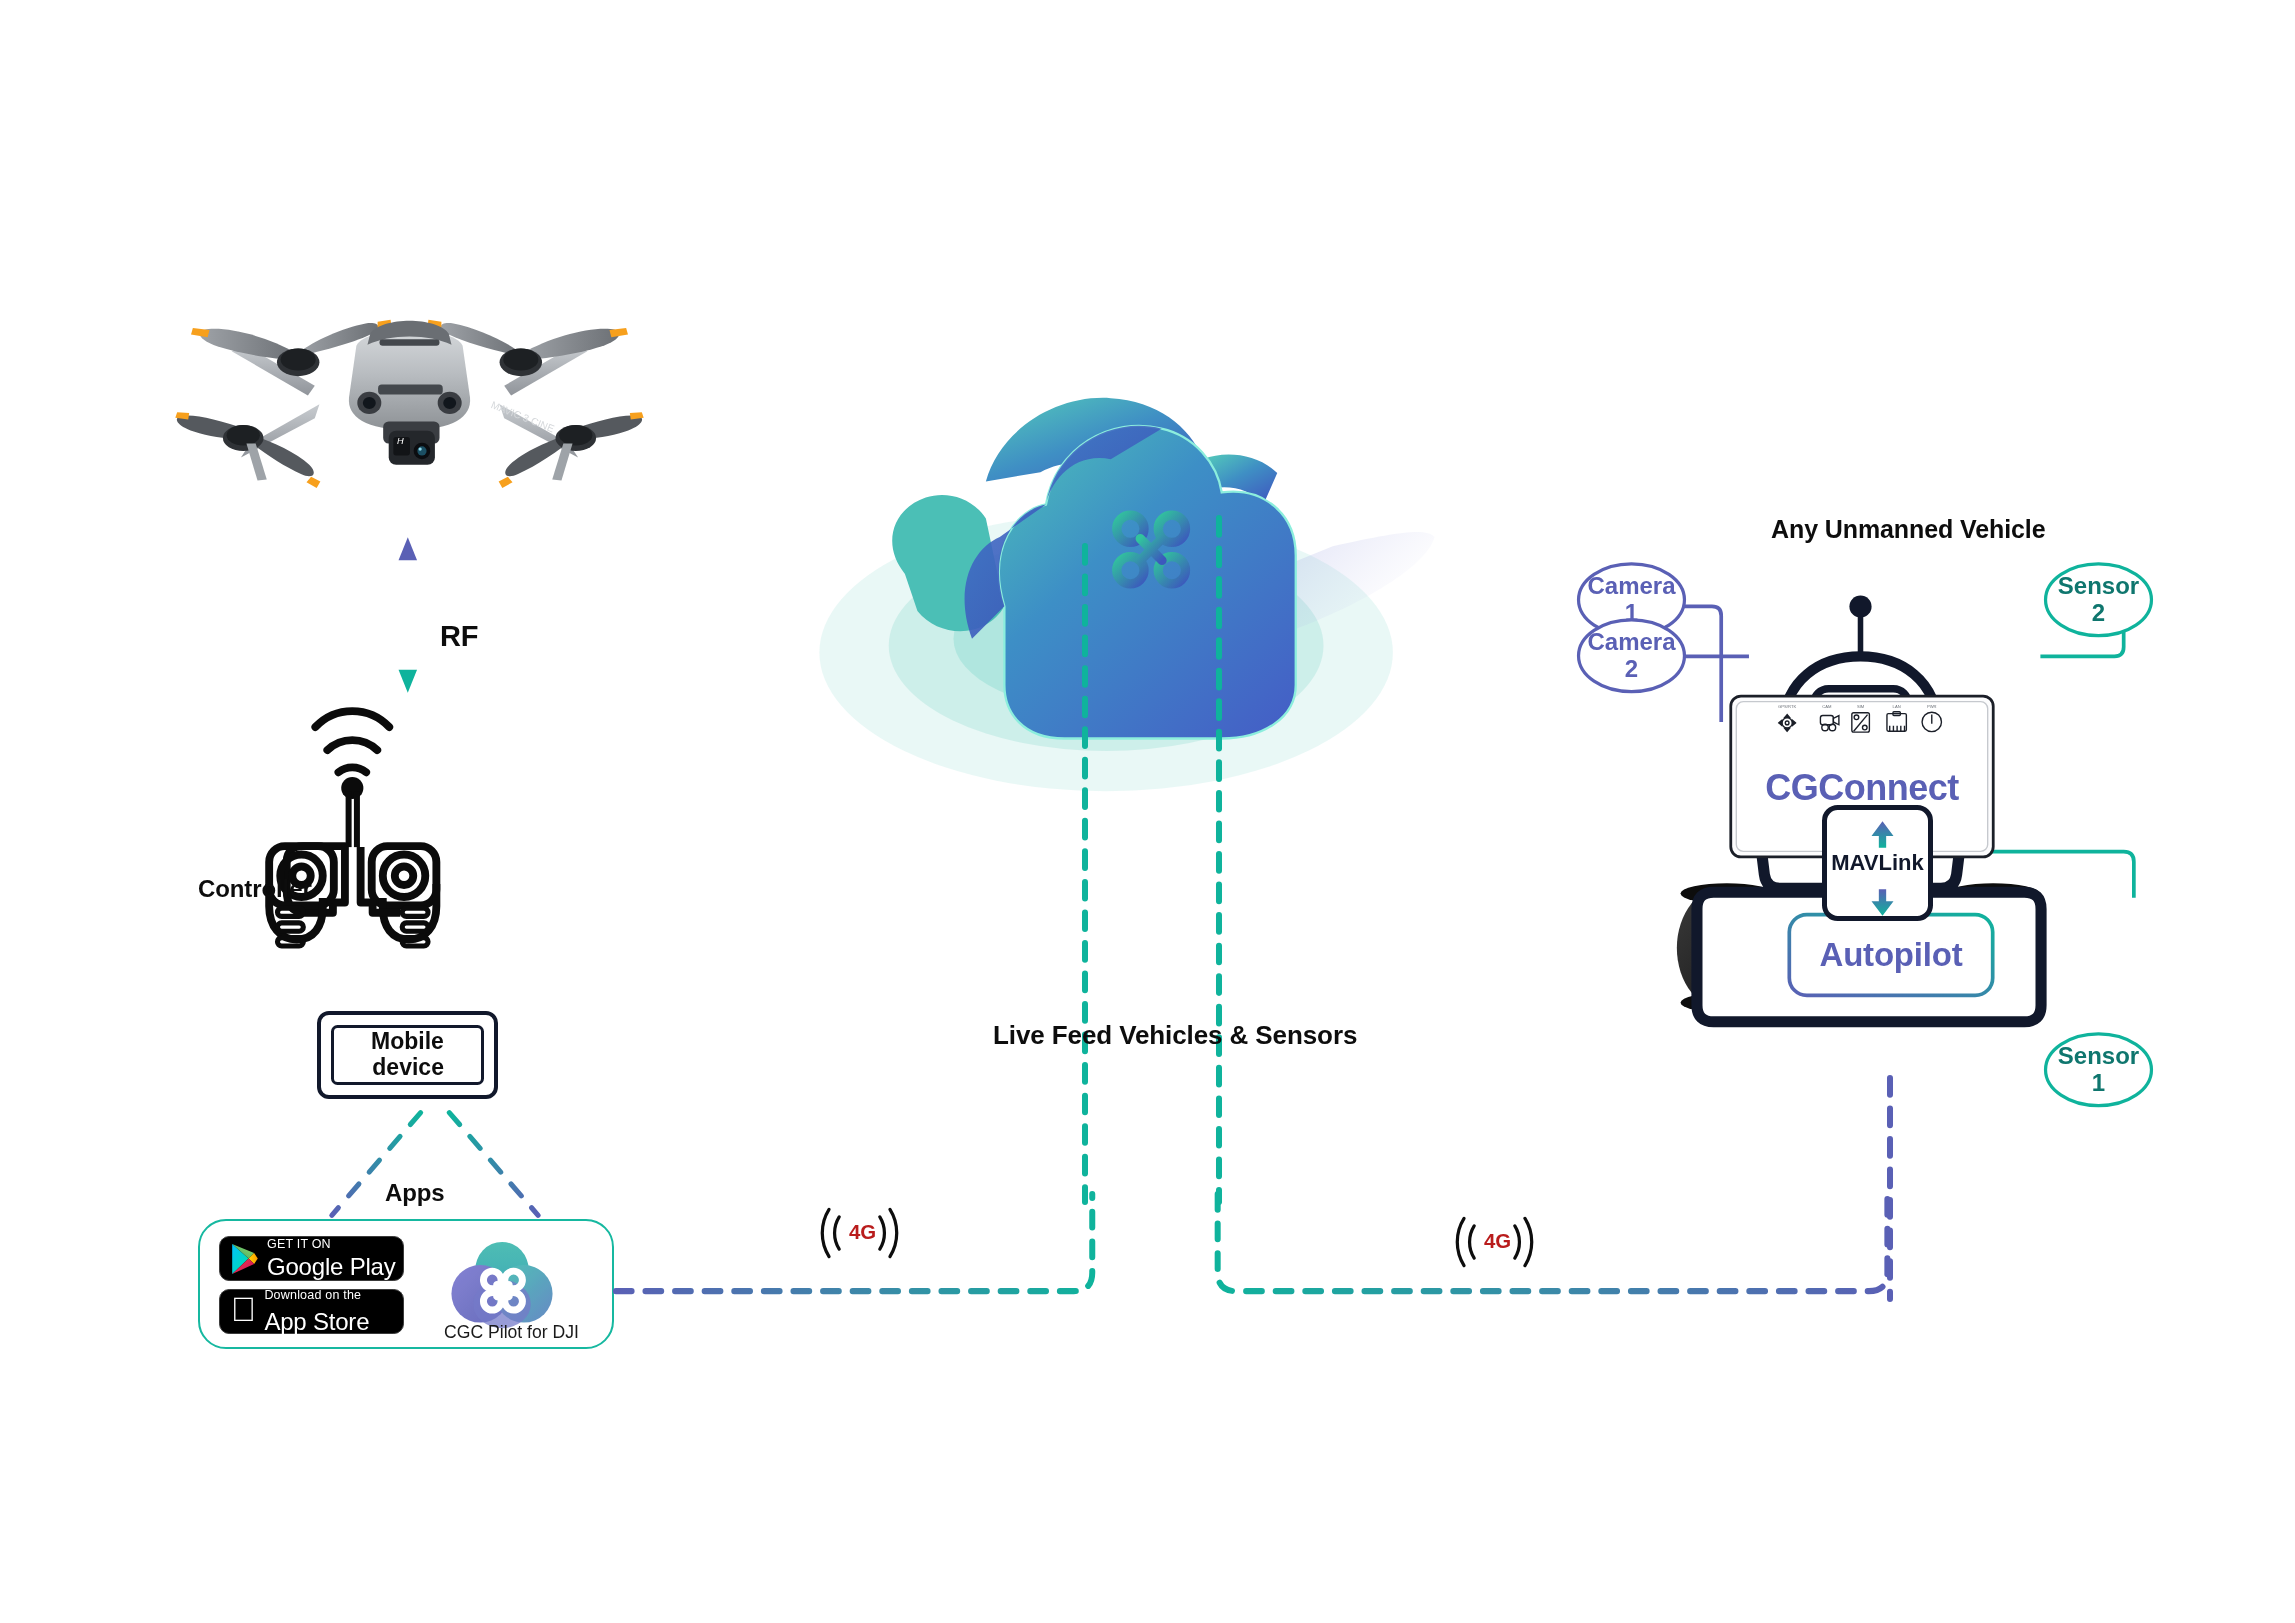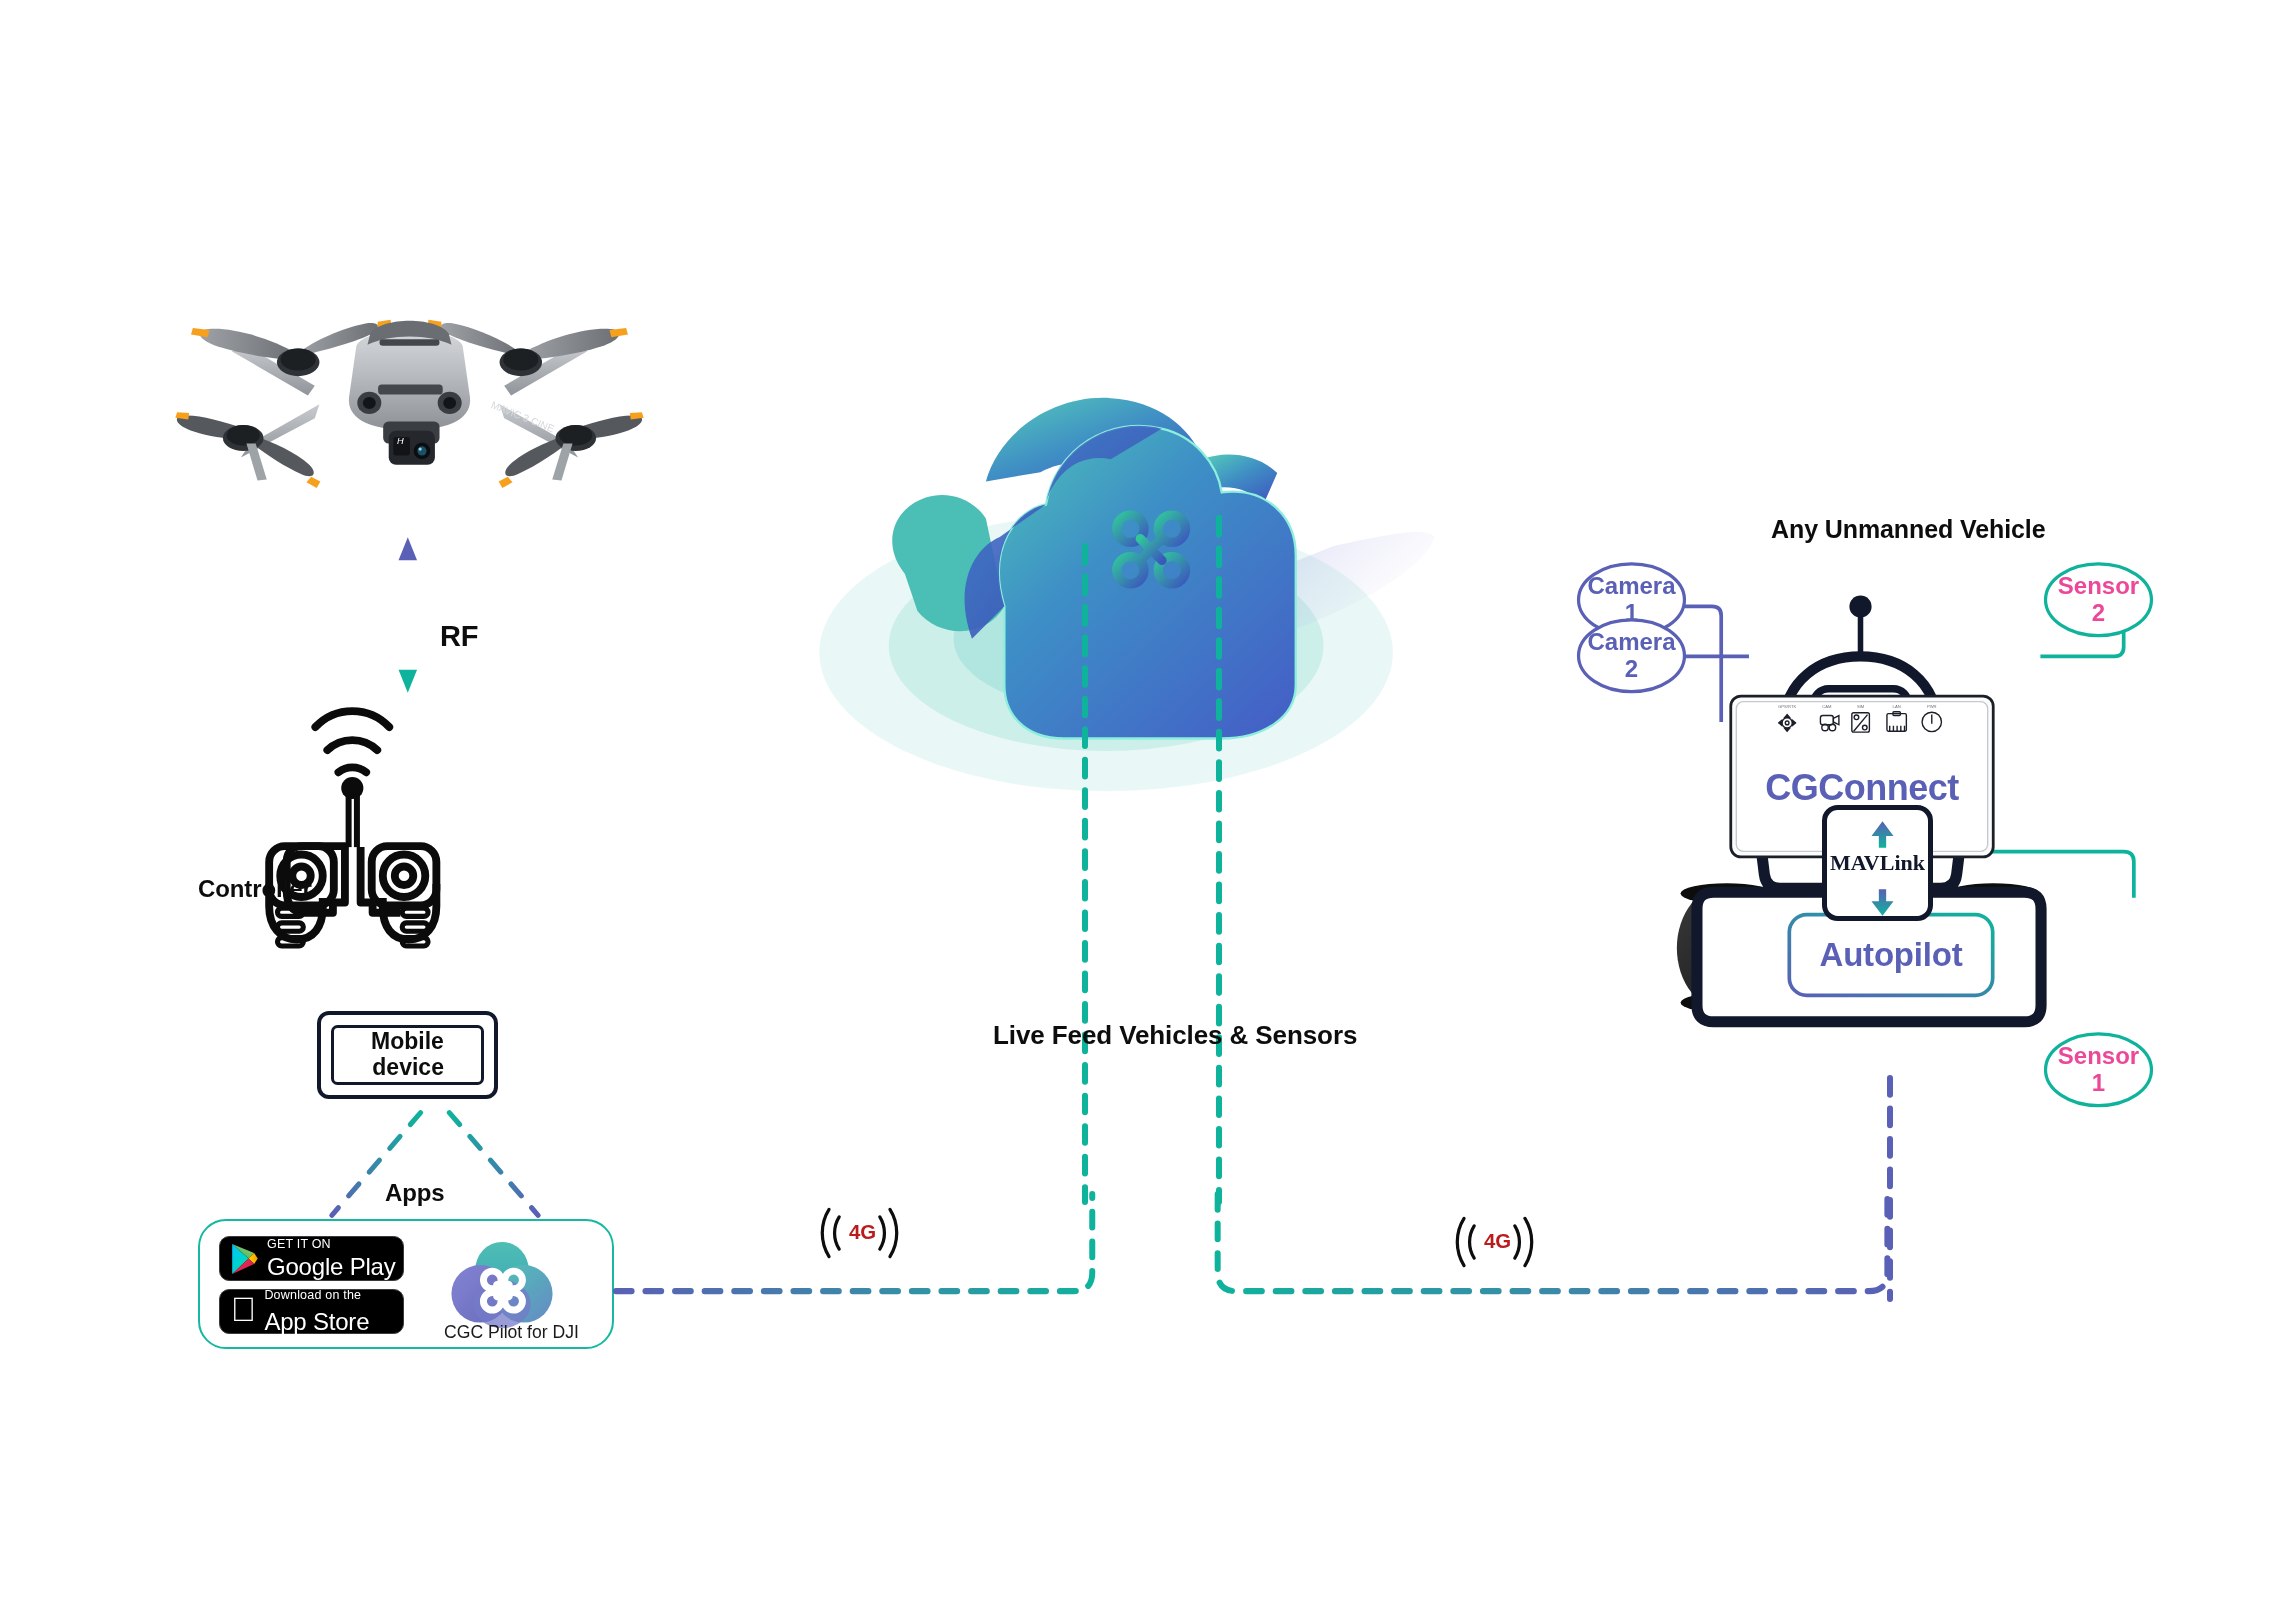--- a/index.html
+++ b/index.html
@@ -34,42 +34,42 @@
   .lbl-cgconnect{
     font-size:36px;font-weight:bold;color:#5a60b5;letter-spacing:-0.5px;
   }
   .lbl-autopilot{
     font-size:33px;font-weight:bold;color:#5a60b5;letter-spacing:-0.2px;
   }
   .lbl-circle{
     font-size:24px;font-weight:bold;text-align:center;line-height:1.12;
   }
   .lbl-circle.purple{color:#5a60b5;}
-  .lbl-circle.teal{color:#ec4899;}
+  .lbl-circle.teal{color:#0f766e;}
   .lbl-4g{font-size:20.4px;font-weight:bold;color:#b91c1c;}
   .lbl-cgcpilot{font-size:17.6px;color:#1a1a1a;font-weight:normal;white-space:nowrap;}
 
   
   .box-outline{
     position:absolute;box-sizing:border-box;background:#fff;
   }
   .mobile-box{
     border:4.2px solid #11182b;border-radius:12px;
     display:flex;align-items:center;justify-content:center;
   }
   .mobile-inner{
     position:absolute;left:10.2px;top:10.2px;right:10.2px;bottom:10.2px;
     border:3.7px solid #11182b;border-radius:6.5px;
   }
   .apps-box{
     border:2.8px solid #16b8a0;border-radius:28px;
   }
   .mavlink-box{
     border:5.1px solid #11182b;border-radius:15.7px;background:#fff;
-    display:flex;flex-direction:column;align-items:center;justify-content:center;font-family:Liberation Serif, serif;
+    display:flex;flex-direction:column;align-items:center;justify-content:center;
   }
 
   
   .badge{
     position:absolute;background:#000;border-radius:10.2px;
     border:1.4px solid #3b3b3b;
     display:flex;align-items:center;box-sizing:border-box;
   }
   .badge-txt{color:#fff;line-height:1;}
   .badge-top{font-size:12.5px;letter-spacing:0.2px;display:block;font-weight:normal;}

